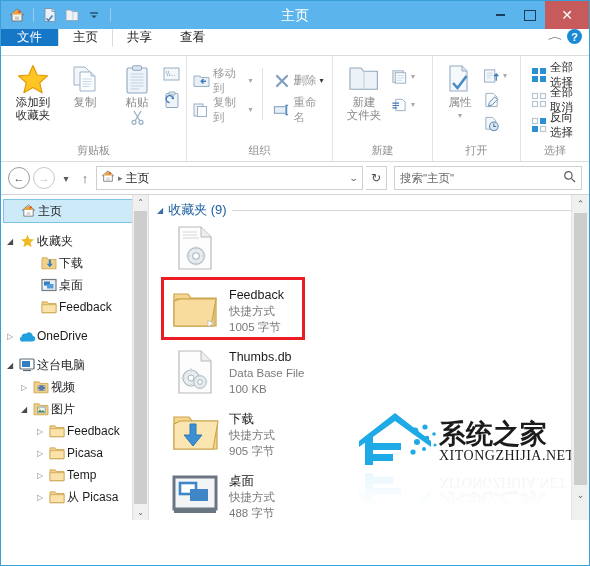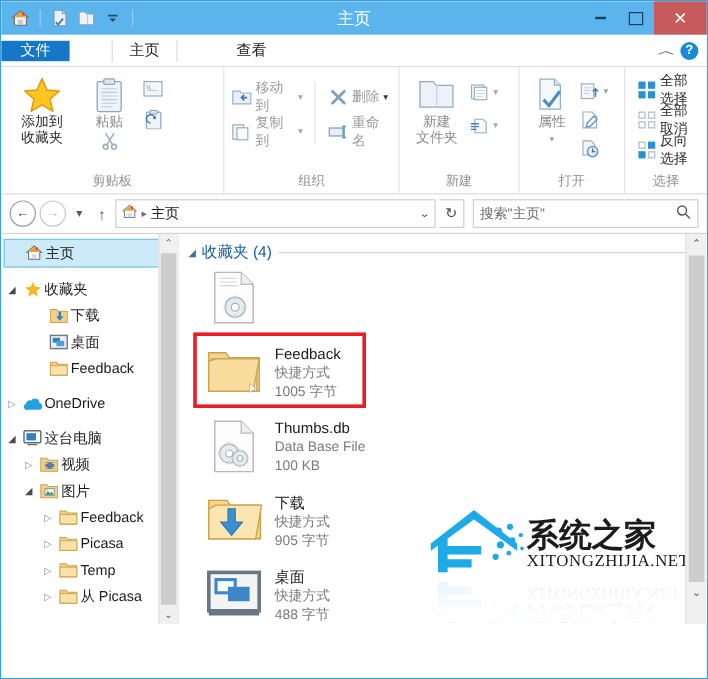--- a/index.html
+++ b/index.html
@@ -90,24 +90,23 @@
     width: 10px;
     height: 9px;
     border: 1.5px solid #1c3d5a;
   }
 
   
   .tabbar {
     height: 26px;
     background: #ffffff;
     display: flex;
-    align-items: center;
+    align-items: flex-start;
     border-bottom: 1px solid #dcdcdc;
     position: relative;
-    gap: 35px;
   }
   .tab {
     padding: 0 14px;
     display: flex;
     align-items: center;
     font-size: 12.5px;
     color: #1c1c1c;
   }
   .tab.file {
     background: #1577c6;
@@ -352,21 +351,21 @@
     height: 63px;
     border: 3px solid #ec1c24;
     box-sizing: border-box;
     pointer-events: none;
   }
 
   
   .watermark {
     position: absolute;
     right: 14px;
-    bottom: 1px;
+    bottom: 13px;
     width: 220px;
     height: 100px;
     pointer-events: none;
   }
 
   .contentscroll {
     position: absolute;
     right: 0; top: 0; bottom: 0;
     width: 17px;
     background: #f0f0f0;
@@ -453,20 +452,21 @@
       <div class="wc">
           <div class="max-box"></div>
         </div>
       <div class="wc close">✕</div>
     </div>
   </div>
 
   <div class="tabbar">
     <div class="tab file">文件</div>
     <div class="tab active">主页</div>
+    <div class="tab">共享</div>
     <div class="tab">查看</div>
     <div class="tabbar-right">
       <div class="chev-up">︿</div>
       <div class="help-icon">?</div>
     </div>
   </div>
 
   <div class="ribbon">
 
     <div class="rgroup" style="width:186px">
@@ -474,20 +474,36 @@
         <div class="bigbtn enabled">
           <div class="bi">
             <svg width="32" height="31" viewBox="0 0 32 31">
               <path d="M16 1.5 L20.2 11 L30.5 11.9 L22.7 18.7 L25.1 28.8 L16 23.4 L6.9 28.8 L9.3 18.7 L1.5 11.9 L11.8 11 Z" fill="#ffc524" stroke="#e09a08" stroke-width="1.2" stroke-linejoin="round"></path>
             </svg>
           </div>
           <span>添加到</span>
           <span>收藏夹</span>
         </div>
 
+        <div class="bigbtn">
+          <div class="bi">
+            <svg width="31" height="31" viewBox="0 0 31 31">
+              <path d="M4 3 h11 l4 4 v14 h-15 z" fill="#f2f6fa" stroke="#9db3c7" stroke-width="1"></path>
+              <path d="M10 8 h11 l4 4 v15 h-15 z" fill="#fbfdff" stroke="#9db3c7" stroke-width="1"></path>
+              <path d="M21 8 v4 h4" fill="#dfe8f1" stroke="#9db3c7" stroke-width="0.9"></path>
+              <g stroke="#c3d2df" stroke-width="0.9">
+                <path d="M12.5 15 h9"></path>
+                  <path d="M12.5 17.5 h9"></path>
+                  <path d="M12.5 20 h9"></path>
+                  <path d="M12.5 22.5 h7"></path>
+              </g>
+            </svg>
+          </div>
+          <span>复制</span>
+        </div>
 
         <div class="bigbtn">
           <div class="bi">
             <svg width="31" height="31" viewBox="0 0 31 31">
               <rect x="5" y="4" width="20" height="25" rx="1.5" fill="#eef4fa" stroke="#8da6bd" stroke-width="1.1"></rect>
               <rect x="10.5" y="1.8" width="9" height="4.5" rx="1" fill="#dbe6f0" stroke="#8da6bd" stroke-width="1"></rect>
               <g stroke="#b9cbdb" stroke-width="0.9">
                 <path d="M8.5 10 h13"></path>
                   <path d="M8.5 13 h13"></path>
                   <path d="M8.5 16 h13"></path>
@@ -911,21 +927,21 @@
         <div style="position:absolute;left:0;right:0;top:0;height:15px;display:flex;align-items:center;justify-content:center;font-size:8px;color:#606060">⌃</div>
         <div style="position:absolute;left:1px;right:1px;top:16px;bottom:16px;background:#cdcdcd"></div>
         <div style="position:absolute;left:0;right:0;bottom:0;height:15px;display:flex;align-items:center;justify-content:center;font-size:8px;color:#606060">⌄</div>
       </div>
     </div>
 
     <div class="content">
 
       <div class="grouphdr">
         <span class="gtri">◢</span>
-        <span class="gtxt">收藏夹 (4)</span>
+        <span class="gtxt">收藏夹 (9)</span>
         <span class="gline"></span>
       </div>
 
       <div class="tile">
         <div class="ticon">
           <svg width="44" height="46" viewBox="0 0 44 46">
             <path d="M6 2 h22 l10 10 v32 h-32 z" fill="#fdfdfd" stroke="#b9b9b9" stroke-width="1.2"></path>
             <path d="M28 2 v10 h10" fill="#eeeeee" stroke="#b9b9b9" stroke-width="1"></path>
             <g stroke="#d6d6d6" stroke-width="1">
                 <path d="M10 7 h14"></path>

